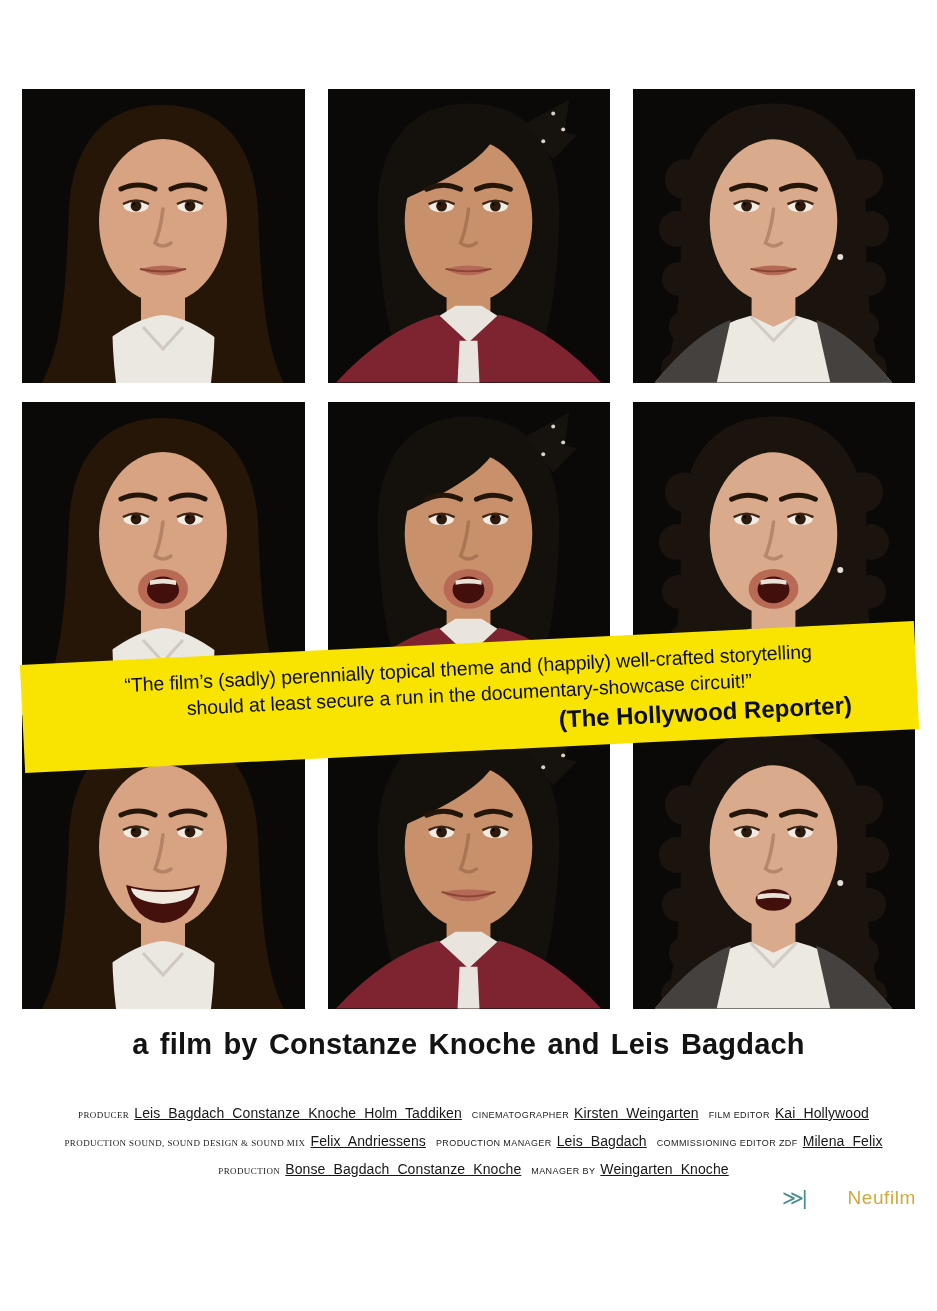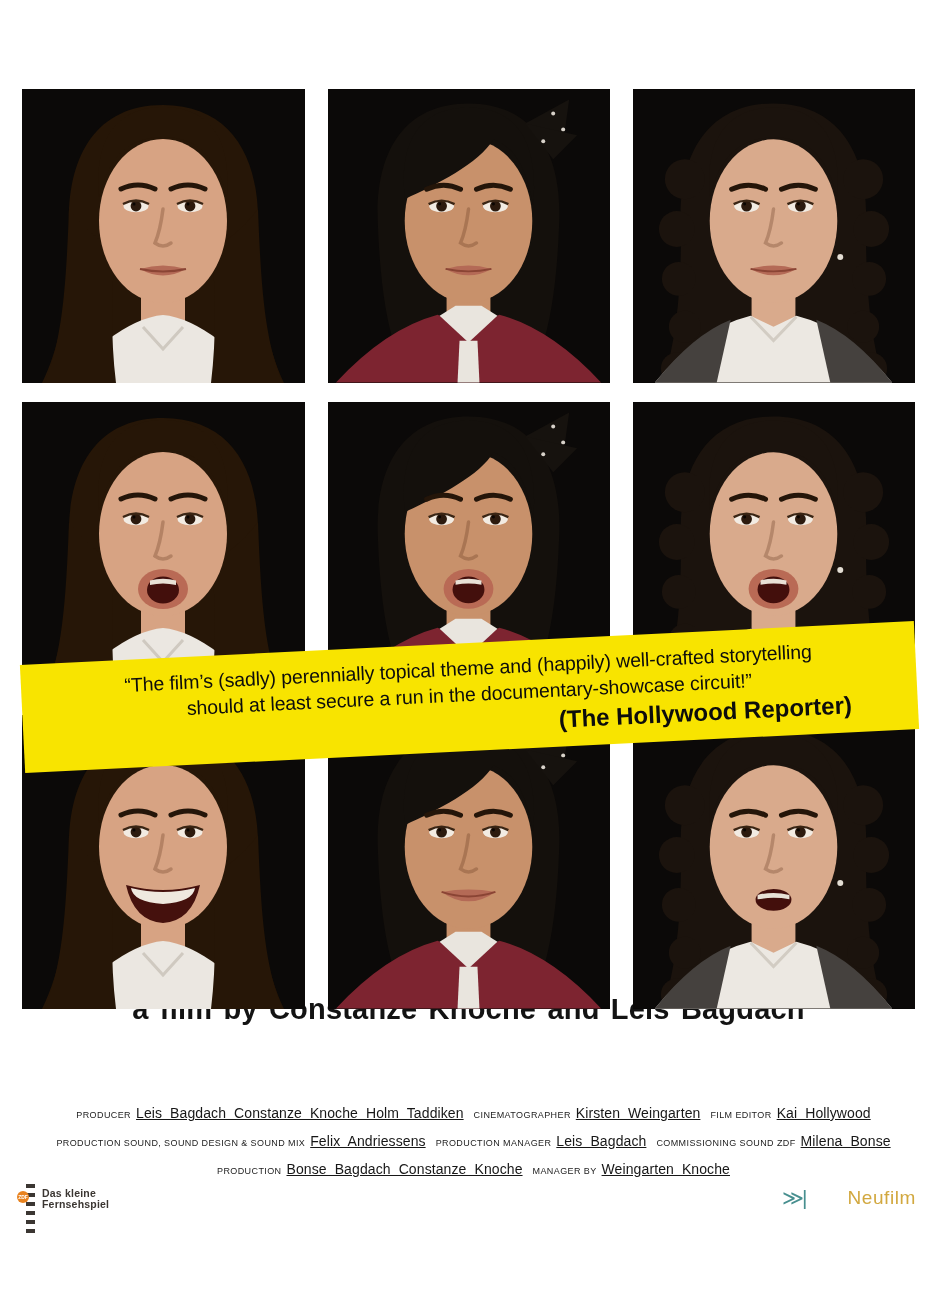--- a/index.html
+++ b/index.html
@@ -25,29 +25,29 @@
   .banner-line{
     font-size:19.5px;line-height:1.34;text-align:center;white-space:nowrap;
     letter-spacing:-0.1px;font-weight:400;
   }
   .banner-source{
     font-size:24px;font-weight:700;text-align:right;padding-right:42px;
     white-space:nowrap;line-height:1.3;
   }
   
   .byline{
-    position:absolute;left:0;top:993px;width:100%;text-align:center;
+    position:absolute;left:0;top:1028px;width:100%;text-align:center;
     font-size:29px;font-weight:700;color:#131313;letter-spacing:0.2px;word-spacing:3px;
     white-space:nowrap;
   }
   
   .credits{position:absolute;left:0;top:1099px;width:100%;text-align:center;color:#171717;}
   .credit-line{height:28px;line-height:28px;white-space:nowrap;}
   .credit-label{font-size:9px;letter-spacing:0.4px;margin:0 5px 0 10px;color:#1c1c1c;}
-  .credit-line .credit-label:first-child{margin-left:10px;}
+  .credit-line .credit-label:first-child{margin-left:10px;font-family:Liberation Serif, serif;}
   .credit-names{font-size:14px;word-spacing:4px;letter-spacing:0.1px;text-decoration:underline;}
   
   .zdf-logo{position:absolute;left:17px;top:1184px;width:130px;height:56px;}
   .zdf-dashes{position:absolute;left:9px;top:0;display:flex;flex-direction:column;gap:5px;}
   .zdf-dash{width:9px;height:4px;background:#3b3632;}
   .zdf-badge{
     position:absolute;left:0;top:7px;width:12px;height:12px;border-radius:50%;
     color:#fff;font-size:5px;line-height:12px;text-align:center;font-weight:700;
   }
   .zdf-text{
@@ -358,38 +358,23 @@
   <div class="banner" id="banner" style="background: rgb(248, 228, 0); color: rgb(13, 13, 12);">
     <div class="banner-line">“The film’s (sadly) perennially topical theme and (happily) well-crafted storytelling</div>
     <div class="banner-line">should at least secure a run in the documentary-showcase circuit!”</div>
     <div class="banner-source">(The Hollywood Reporter)</div>
   </div>
 
   <div class="byline">a film by Constanze Knoche and Leis Bagdach</div>
 
   <div class="credits" id="credits">
       <div class="credit-line"><span class="credit-label">PRODUCER</span><span class="credit-names">Leis Bagdach Constanze Knoche Holm Taddiken</span><span class="credit-label">CINEMATOGRAPHER</span><span class="credit-names">Kirsten Weingarten</span><span class="credit-label">FILM EDITOR</span><span class="credit-names">Kai Hollywood</span></div>
-      <div class="credit-line"><span class="credit-label">PRODUCTION SOUND, SOUND DESIGN &amp; SOUND MIX</span><span class="credit-names">Felix Andriessens</span><span class="credit-label">PRODUCTION MANAGER</span><span class="credit-names">Leis Bagdach</span><span class="credit-label">COMMISSIONING SOUND ZDF</span><span class="credit-names">Milena Bonse</span></div>
+      <div class="credit-line"><span class="credit-label">PRODUCTION SOUND, SOUND DESIGN &amp; SOUND MIX</span><span class="credit-names">Felix Andriessens</span><span class="credit-label">PRODUCTION MANAGER</span><span class="credit-names">Leis Bagdach</span><span class="credit-label">COMMISSIONING EDITOR ZDF</span><span class="credit-names">Milena Felix</span></div>
       <div class="credit-line"><span class="credit-label">PRODUCTION</span><span class="credit-names">Bonse Bagdach Constanze Knoche</span><span class="credit-label">MANAGER BY</span><span class="credit-names">Weingarten Knoche</span></div>
     </div>
 
-  <div class="zdf-logo">
-    <div class="zdf-dashes">
-      <span class="zdf-dash"></span>
-        <span class="zdf-dash"></span>
-        <span class="zdf-dash"></span>
-      <span class="zdf-dash"></span>
-        <span class="zdf-dash"></span>
-        <span class="zdf-dash"></span>
-    </div>
-    <div class="zdf-badge" id="zdf-badge" style="background: rgb(232, 130, 30);">ZDF</div>
-    <div class="zdf-text" id="zdf-text">
-      <div>Das kleine</div>
-      <div>Fernsehspiel</div>
-    </div>
-  </div>
 
   <div class="neufilm">
     <span class="nf-mark" id="nf-mark" style="color: rgb(71, 143, 143);">≫|</span>
     <span class="nf-name" id="nf-name" style="color: rgb(210, 168, 63);">Neufilm</span>
   </div>
 
 </div>
 
 </body></html>

